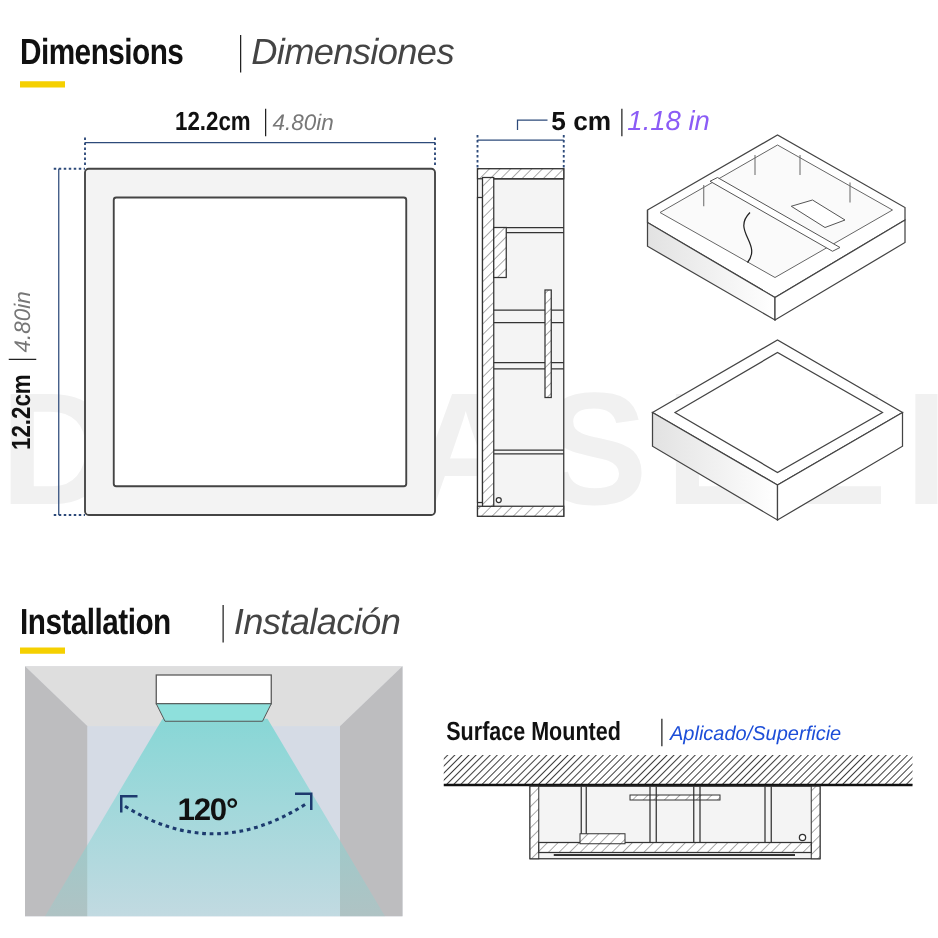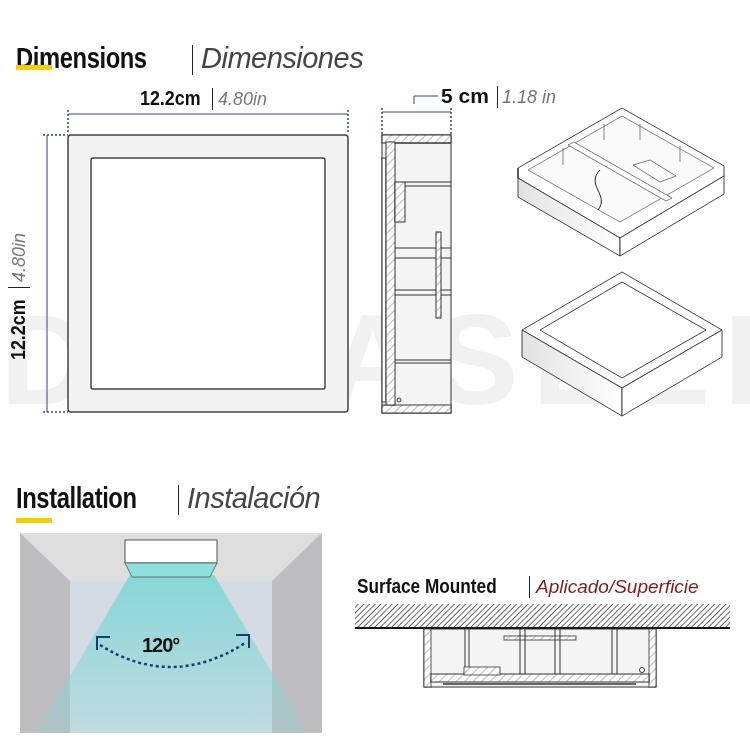--- a/index.html
+++ b/index.html
@@ -12,21 +12,21 @@
   .underline { position: absolute; height: 5px; background: #f5d000; }
   .dim-b { font-weight: bold; color: #111; }
   .watermark { position: absolute; left: 0; top: 300px; width: 750px; height: 120px; font-family: "Liberation Sans", sans-serif; font-weight: bold; font-size: 128px; letter-spacing: 14px; color: #f1f1f1; line-height: 120px; text-align: center; white-space: nowrap; overflow: hidden; }
   svg { position: absolute; overflow: visible; }
 </style>
 </head>
 <body>
 
 <div class="watermark">DEMASLED</div>
 
-<div class="h-title" style="left:16px; top:26px;margin-top:16px;">
+<div class="h-title" style="left:16px; top:26px;">
   <span class="b" style="width:168px;">Dimensions</span><span class="sep" style="height:30px; margin:0 8px 0 8px;"></span><span class="it">Dimensiones</span>
 </div>
 <div class="underline" style="left:16px; top:65px; width:36px;"></div>
 
 <div class="abs" style="left:140px; top:86px; font-size:21px; white-space:nowrap;text-align:right;">
   <span class="dim-b" style="display:inline-block; transform:scaleX(0.85); transform-origin:left; width:64px;">12.2cm</span><span class="sep" style="height:22px; margin:0 5px 0 8px;"></span><span class="it" style="font-size:18px; color:#777;">4.80in</span>
 </div>
 
 <svg width="750" height="750" style="left:0; top:0;">
 
@@ -41,21 +41,21 @@
   <rect x="68" y="135" width="280" height="277" rx="3" fill="#f3f3f3" stroke="#444" stroke-width="1.5"></rect>
 
   <rect x="91" y="158" width="234" height="231" rx="2" fill="#ffffff" stroke="#444" stroke-width="1.5"></rect>
 </svg>
 
 <div class="abs" style="left:6px; top:360px; transform:rotate(-90deg); transform-origin:left top; font-size:21px; white-space:nowrap;">
   <span class="dim-b" style="display:inline-block; transform:scaleX(0.85); transform-origin:left; width:64px;">12.2cm</span><span class="sep" style="height:22px; margin:0 5px 0 8px;"></span><span class="it" style="font-size:18px; color:#777;">4.80in</span>
 </div>
 
 <div class="abs" style="left:441px; top:84px; font-size:21px; white-space:nowrap;">
-  <span class="dim-b">5 cm</span><span class="sep" style="height:22px; margin:0 4px 0 8px;"></span><span class="it" style="font-size:18px; color:#737373;">1.18 in</span>
+  <span class="dim-b">5 cm</span><span class="sep" style="height:22px; margin:0 4px 0 8px;"></span><span class="it" style="font-size:22px; color:#8b5cf6;">1.18 in</span>
 </div>
 
 <svg width="750" height="750" style="left:0; top:0;">
   <defs>
     <pattern id="hatch" width="6" height="6" patternUnits="userSpaceOnUse" patternTransform="rotate(45)">
       <rect width="6" height="6" fill="#ffffff"></rect>
       <line x1="0" y1="0" x2="0" y2="6" stroke="#555" stroke-width="0.8"></line>
     </pattern>
     <pattern id="hatchDense" width="4" height="4" patternUnits="userSpaceOnUse" patternTransform="rotate(45)">
       <rect width="4" height="4" fill="#ffffff"></rect>
@@ -139,24 +139,24 @@
 
   <polygon points="130,575 214,575 308,733 36,733" fill="url(#beamGrad)" opacity="0.9"></polygon>
 
   <rect x="125" y="540" width="92" height="23" fill="#ffffff" stroke="#555" stroke-width="1"></rect>
   <polygon points="125,563 217,563 210,577 132,577" fill="#8ee0dc" stroke="#555" stroke-width="0.8"></polygon>
 
   <path d="M100,645 Q172,690 245,643" fill="none" stroke="#1d3a6e" stroke-width="2.5" stroke-dasharray="3,3"></path>
   <polyline points="97,650 97,637 110,637" fill="none" stroke="#1d3a6e" stroke-width="2"></polyline>
   <polyline points="236,635 249,635 249,648" fill="none" stroke="#1d3a6e" stroke-width="2"></polyline>
 </svg>
-<div class="abs" style="left:142px; top:634px; font-size:20px; font-weight:bold; color:#111; letter-spacing:-1px;">120°</div>
+<div class="abs" style="left:142px; top:634px; font-size:25px; font-weight:bold; color:#111; letter-spacing:-1px;">120°</div>
 
 <div class="abs" style="left:357px; top:574px; font-size:21px; white-space:nowrap;">
-  <span class="dim-b" style="display:inline-block; transform:scaleX(0.82); transform-origin:left; width:172px;">Surface Mounted</span><span class="sep" style="height:22px; margin:0 6px 0 0;"></span><span class="it" style="font-size:19px; color:#7f1d1d;">Aplicado/Superficie</span>
+  <span class="dim-b" style="display:inline-block; transform:scaleX(0.82); transform-origin:left; width:172px;">Surface Mounted</span><span class="sep" style="height:22px; margin:0 6px 0 0;"></span><span class="it" style="font-size:16px; color:#1d4ed8;">Aplicado/Superficie</span>
 </div>
 
 <svg width="750" height="750" style="left:0; top:0;">
   <rect x="355" y="604" width="375" height="24" fill="url(#hatchDense)"></rect>
   <line x1="355" y1="628" x2="730" y2="628" stroke="#111" stroke-width="2"></line>
 
   <rect x="424" y="629" width="232" height="58" fill="#f4f4f4" stroke="#333" stroke-width="1"></rect>
   <rect x="424" y="629" width="7" height="58" fill="url(#hatch)" stroke="#333" stroke-width="0.8"></rect>
   <rect x="649" y="629" width="7" height="58" fill="url(#hatch)" stroke="#333" stroke-width="0.8"></rect>
   <rect x="431" y="674" width="218" height="8" fill="url(#hatch)" stroke="#333" stroke-width="1"></rect>

